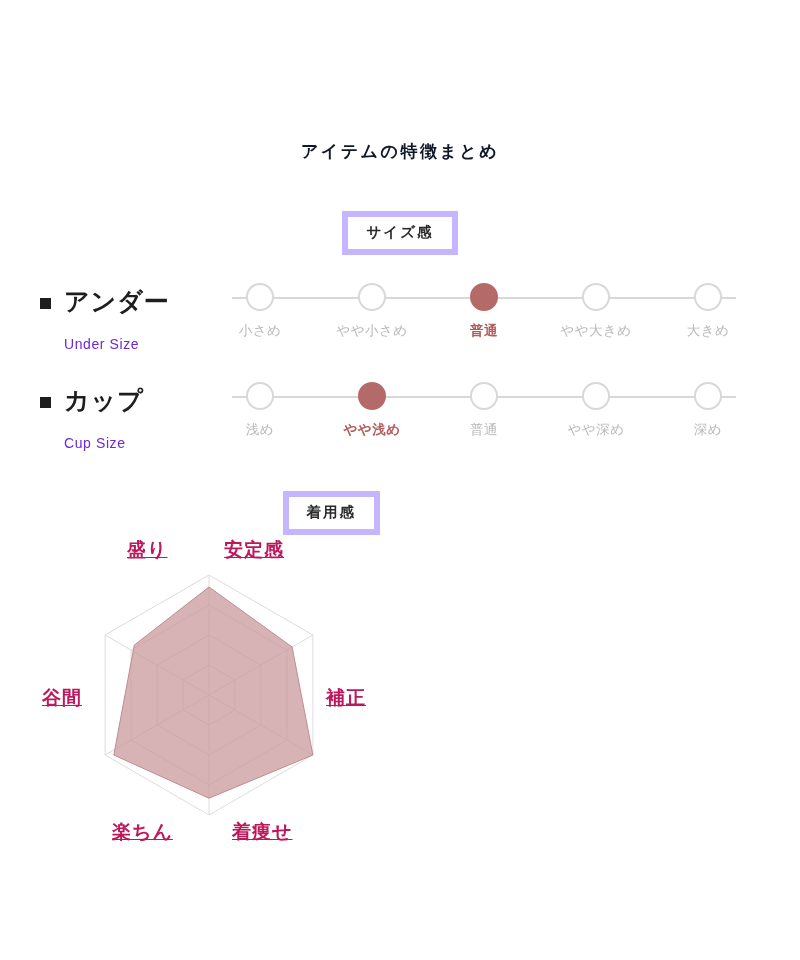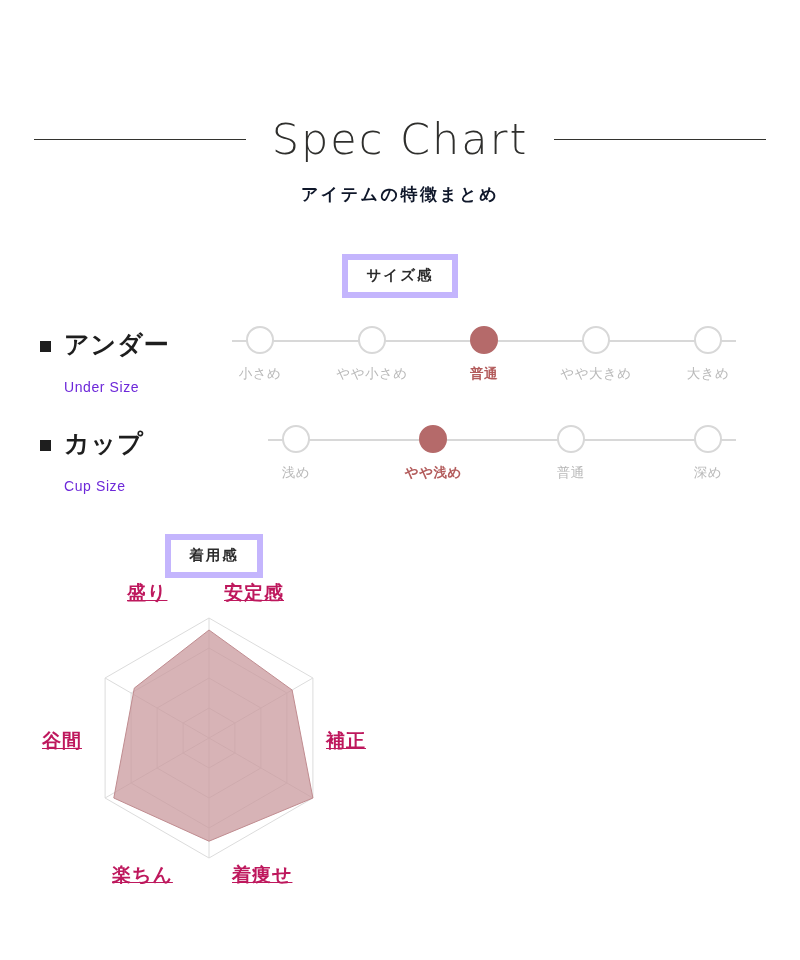--- a/index.html
+++ b/index.html
@@ -157,21 +157,21 @@
   .lower {
     display: flex;
     margin-top: 40px;
     padding: 0 40px 0 44px;
   }
   .radar-col {
     width: 336px;
     flex: none;
   }
   .radar-label-wrap {
-    text-align: center;
+    text-align: right;
     padding-left: 4px;
     text-decoration: underline;
   }
   .radar-wrap {
     position: relative;
     width: 330px;
     height: 290px;
     margin-top: 12px;
   }
   .radar-wrap svg { display: block; }
@@ -208,25 +208,20 @@
     line-height: 2.05;
     color: #3b3b3b;
     letter-spacing: 0.4px;
   }
   .hl { color: #b35c5c; font-weight: bold; }
 </style>
 </head>
 <body>
 
 <div class="header">
-  <div class="title-row">
-    <div class="title-rule"></div>
-    <div class="spec-title">Spec Chart</div>
-    <div class="title-rule"></div>
-  </div>
   <div class="subtitle">アイテムの特徴まとめ</div>
 </div>
 
 <div class="size-label-wrap">
   <span class="label-box">サイズ感</span>
 </div>
 
 <div class="scale-block">
 
   <div class="scale-row">
@@ -279,20 +274,24 @@
           <div class="dot"></div>
           <div class="dot-label">浅め</div>
         </div>
         <div class="dot-cell">
           <div class="dot active"></div>
           <div class="dot-label active">やや浅め</div>
         </div>
         <div class="dot-cell">
           <div class="dot"></div>
           <div class="dot-label">普通</div>
+        </div>
+        <div class="dot-cell">
+          <div class="dot"></div>
+          <div class="dot-label">やや深め</div>
         </div>
         <div class="dot-cell">
           <div class="dot"></div>
           <div class="dot-label">深め</div>
         </div>
       </div>
     </div>
   </div>
 </div>
 

